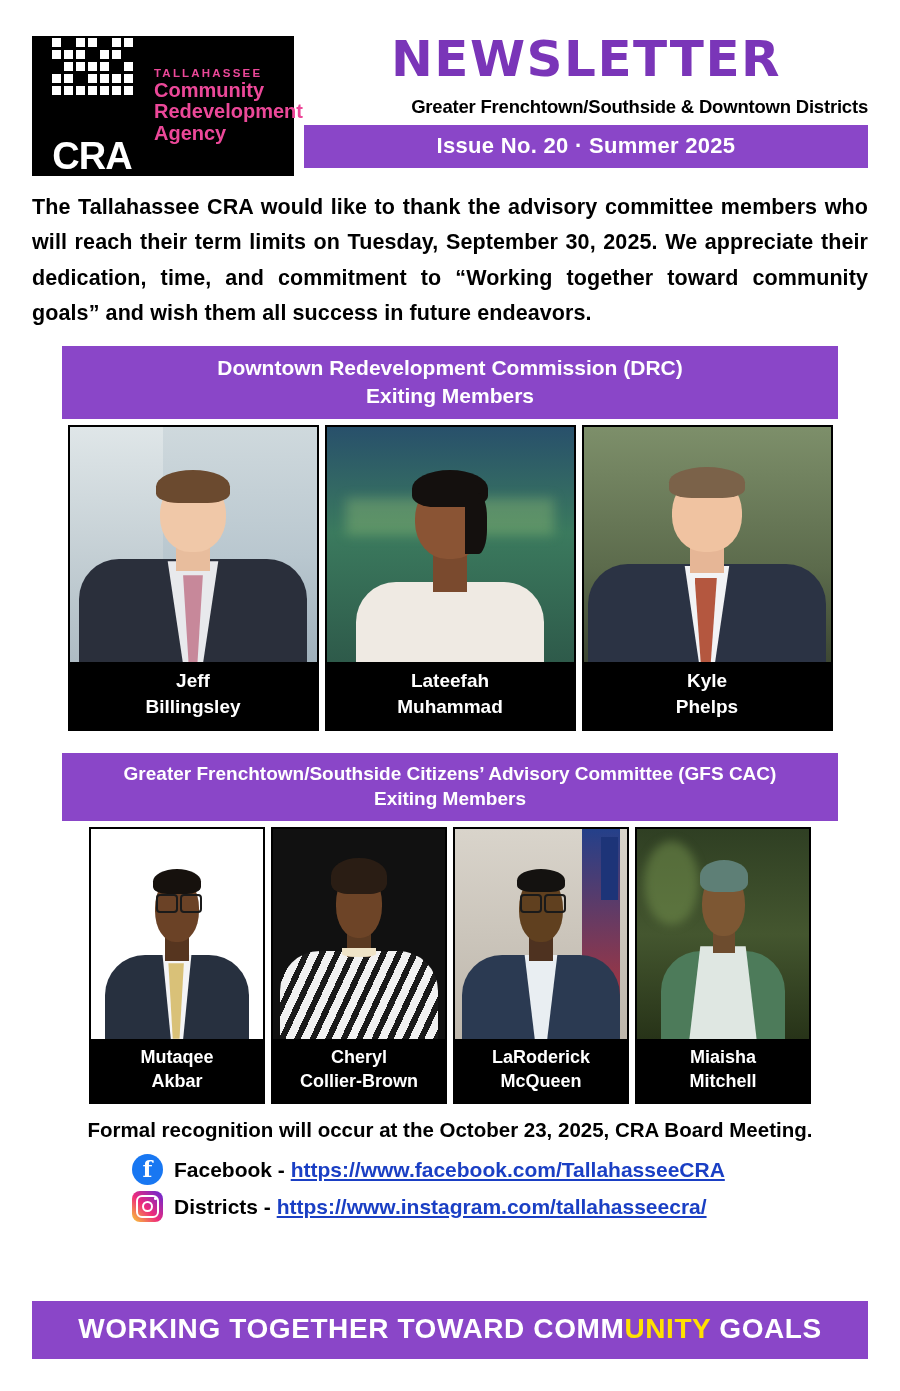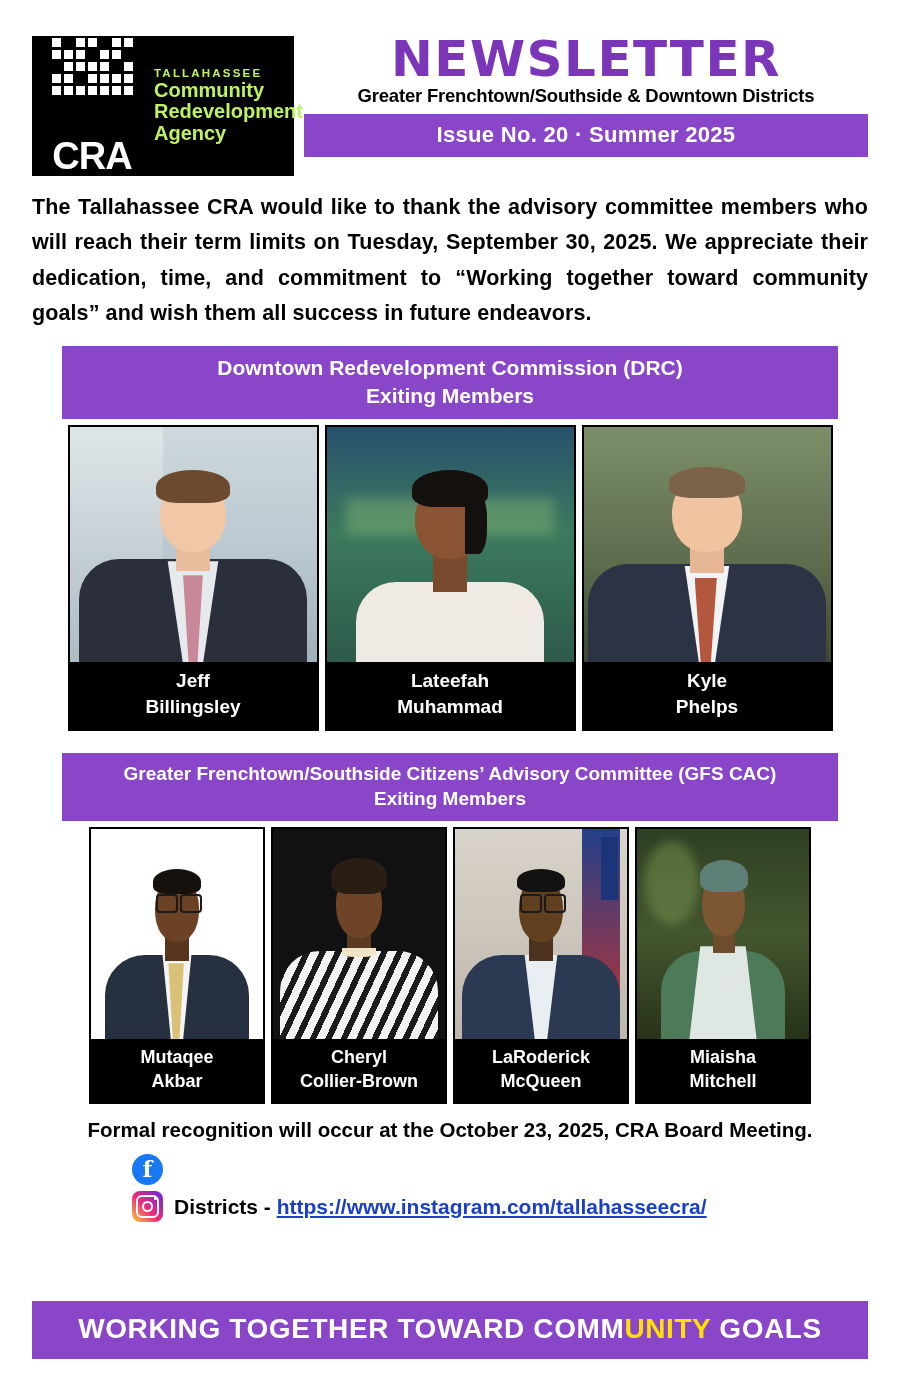--- a/index.html
+++ b/index.html
@@ -62,21 +62,21 @@
   .dotgrid i.off { background: transparent; }
   .cra-text {
     font-family: "Liberation Sans", sans-serif;
     font-weight: bold;
     color: #ffffff;
     font-size: 38px;
     letter-spacing: -1px;
     line-height: 1;
   }
   .logo-words {
-    color: #bef264;
+    color: #ec4899;
     padding-left: 10px;
     line-height: 1.08;
   }
   .logo-words .tall {
     font-size: 11.5px;
     letter-spacing: 2.2px;
     font-weight: bold;
   }
   .logo-words .big {
     font-size: 20px;
@@ -91,25 +91,25 @@
   .news-title {
     text-align: center;
     font-size: 50px;
     line-height: 0.95;
     font-weight: bold;
     color: #7a35b8;
     letter-spacing: 1.5px;
     font-family: "DejaVu Sans", sans-serif;
   }
   .news-sub {
-    text-align: center;
+    text-align: right;
     font-size: 18.5px;
     font-weight: bold;
     color: #000000;
-    margin-top: 1px;
+    margin-top: 12px;
     letter-spacing: -0.2px;
   }
   .issue-bar {
     margin-top: 7px;
     background: #8a46c8;
     color: #ffffff;
     text-align: center;
     font-size: 22px;
     font-weight: bold;
     padding: 8px 0 9px 0;
@@ -492,20 +492,21 @@
       </div>
     </div>
 
   </div>
 
   <div class="note">Formal recognition will occur at the October 23, 2025, CRA Board Meeting.</div>
 
   <div class="social">
     <div class="social-line">
       <div class="sicon fb">f</div>
+      <div class="social-text"><span>Facebook - </span><a href="#">https://www.facebook.com/TallahasseeCRA</a></div>
     </div>
     <div class="social-line">
       <div class="sicon ig">
         <div class="ring"></div>
           <div class="dot"></div>
           <div class="sp"></div>
       </div>
       <div class="social-text"><span>Districts - </span><a href="#">https://www.instagram.com/tallahasseecra/</a></div>
     </div>
   </div>

